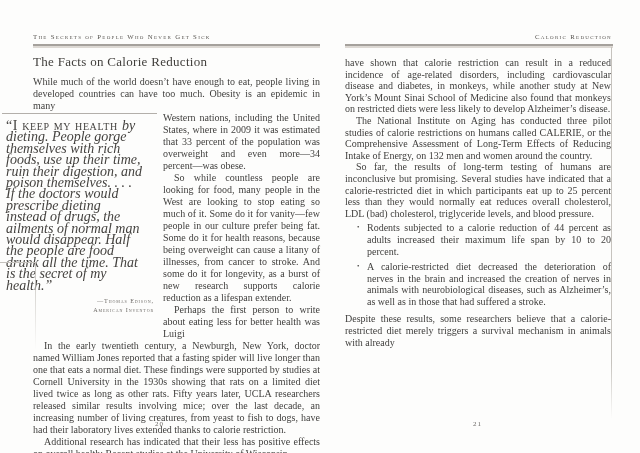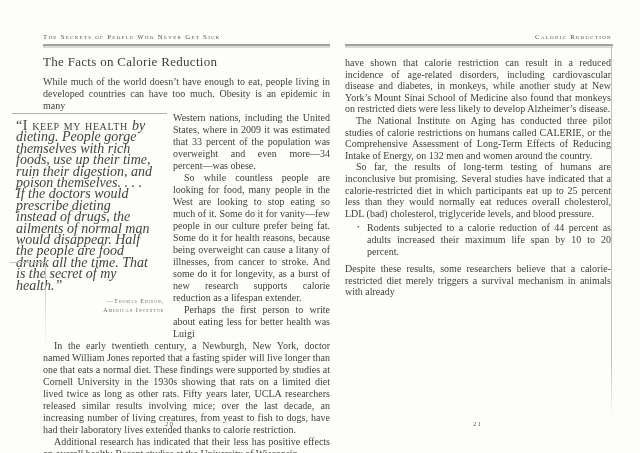--- a/index.html
+++ b/index.html
@@ -6,21 +6,21 @@
   body{
     width:640px;height:453px;
     background:#fdfdfc;
     overflow:hidden;
     position:relative;
     font-family:"Liberation Serif","DejaVu Serif",serif;
     color:#3f3e3c;
     -webkit-font-smoothing:antialiased;
   }
   .page{position:absolute;top:0;width:320px;height:453px;background:transparent;}
-  #left-page{left:0;margin-left:10px;}
+  #left-page{left:0;}
   #right-page{left:320px;}
 
   
   .running-head{
     position:absolute;
     font-variant:small-caps;
     font-size:6.8px;
     letter-spacing:1.3px;
     color:#56534f;
     white-space:nowrap;
@@ -156,18 +156,19 @@
   <div class="running-head">Caloric Reduction</div>
   <div class="head-rule"></div>
   <div class="right-edge-line"></div>
 
   <div class="body-col" id="right-body">
     <p>have shown that calorie restriction can result in a reduced incidence of age-related disorders, including cardiovascular disease and diabetes, in monkeys, while another study at New York’s Mount Sinai School of Medicine also found that monkeys on restricted diets were less likely to develop Alzheimer’s disease.</p>
     <p class="ind">The National Institute on Aging has conducted three pilot studies of calorie restrictions on humans called CALERIE, or the Comprehensive Assessment of Long-Term Effects of Reducing Intake of Energy, on 132 men and women around the country.</p>
     <p class="ind">So far, the results of long-term testing of humans are inconclusive but promising. Several studies have indicated that a calorie-restricted diet in which participants eat up to 25 percent less than they would normally eat reduces overall cholesterol, LDL (bad) cholesterol, triglyceride levels, and blood pressure.</p>
     <ul class="benefits">
       <li>Rodents subjected to a calorie reduction of 44 percent as adults increased their maximum life span by 10 to 20 percent.</li>
+      <li>A calorie-restricted diet decreased the deterioration of nerves in the brain and increased the creation of nerves in animals with neurobiological diseases, such as Alzheimer’s, as well as in those that had suffered a stroke.</li>
     </ul>
     <p class="after-list">Despite these results, some researchers believe that a calorie-restricted diet merely triggers a survival mechanism in animals with already</p>
   </div>
 
   <div class="page-number">21</div>
 </div>
 
 </body></html>

